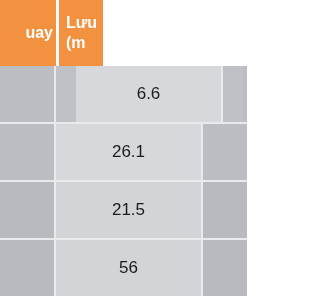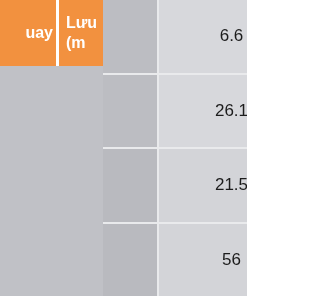--- a/index.html
+++ b/index.html
@@ -12,21 +12,21 @@
     height: 296px;
     overflow: hidden;
     font-family: "Liberation Sans", sans-serif;
   }
 
   .table-root {
     width: 247px;
     height: 296px;
     position: relative;
     display: flex;
-    flex-direction: row;
+    flex-direction: column;
     background: #c0c1c6;
   }
 
   
   .thead {
     display: flex;
     height: 66px;
     flex: 0 0 66px;
     background: #ffffff;
   }
@@ -88,20 +88,21 @@
     background: #c0c1c6;
   }
   .tr {
     display: flex;
     flex: 1 1 0;
     border-top: 2px solid #e9eaec;
     box-sizing: border-box;
   }
   .tr:first-child {
     border-top: none;
+    gap: 20px;
   }
   .td {
     display: flex;
     align-items: center;
     justify-content: center;
     box-sizing: border-box;
     font-size: 17px;
     color: #1c1c1c;
     overflow: hidden;
   }

